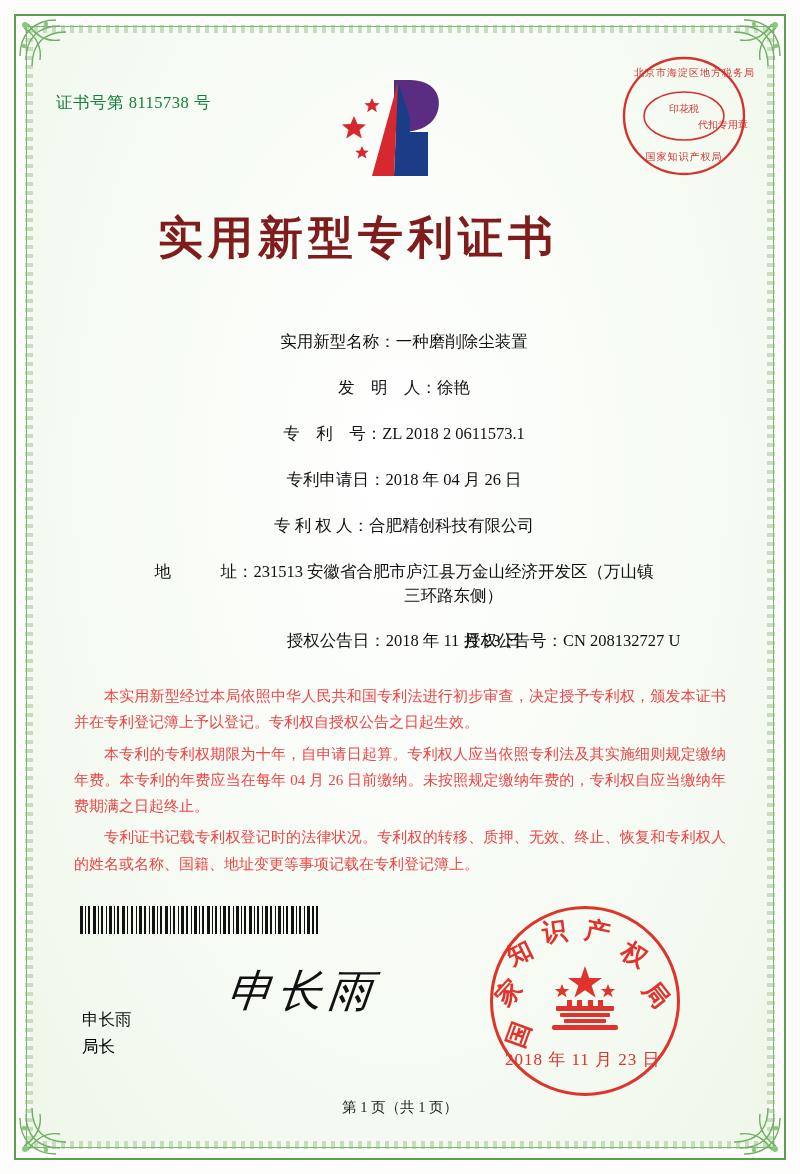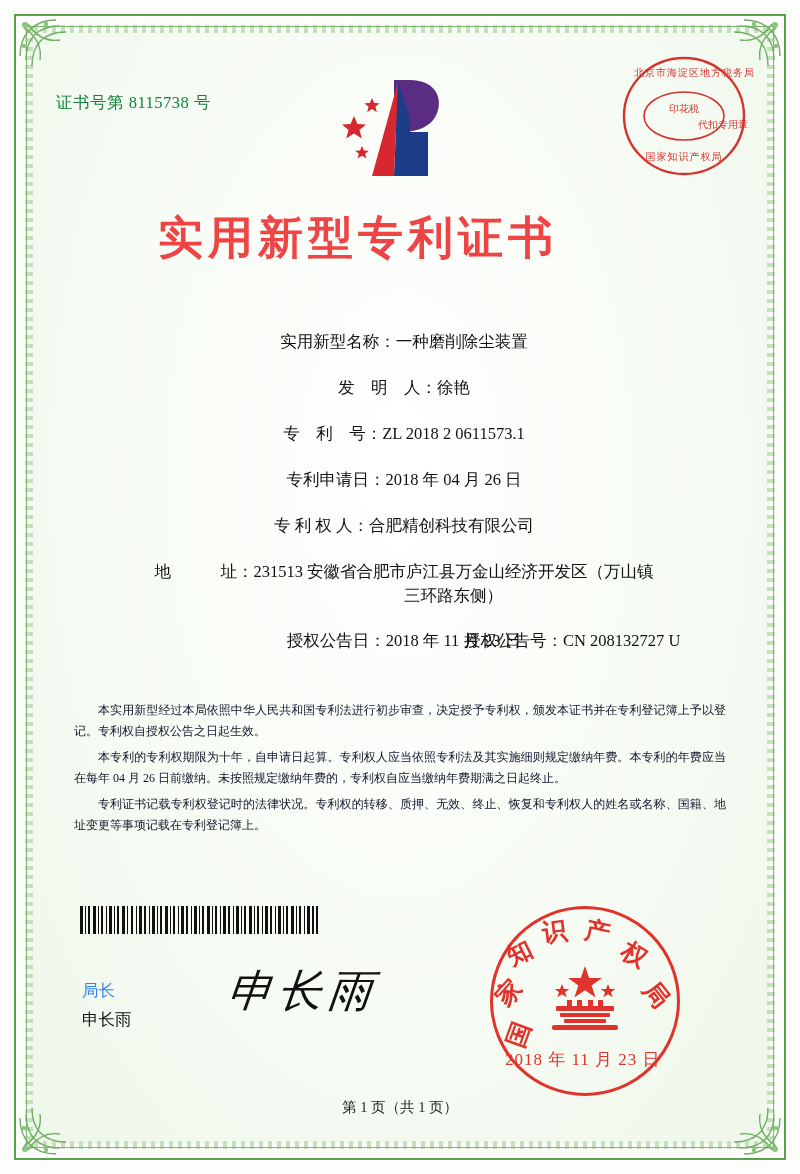--- a/index.html
+++ b/index.html
@@ -93,21 +93,21 @@
   }
 
   .title {
     position: absolute;
     left: 0; top: 208px;
     width: 716px;
     text-align: center;
     font-size: 45px;
     font-weight: bold;
     letter-spacing: 5px;
-    color: #ef4444;
+    color: #7f1d1d;
     font-family: "Liberation Serif", "DejaVu Serif", serif;
   }
 
   
   .fields { position: absolute; left: 74px; top: 330px; width: 660px; text-align: center; }
   .row {
     position: relative;
     margin-bottom: 22px;
     font-size: 16.5px;
     color: #111;
@@ -122,41 +122,40 @@
     position: absolute;
     left: 390px; top: 0;
     white-space: nowrap;
   }
 
   
   .paras {
     position: absolute;
     left: 74px; top: 683px;
     width: 652px;
-    font-size: 12px;
+    font-size: 15px;
     line-height: 1.75;
-    color: #0f172a;
+    color: #ef4444;
     text-align: justify;
-    margin-top: 17px;
   }
   .paras p { margin: 0 0 5px 0; text-indent: 2em; }
 
   
   .barcode {
     position: absolute;
     left: 80px; top: 906px;
     width: 238px; height: 28px;
   }
 
   
   .sig-label {
     position: absolute;
-    left: 82px; top: 980px;
+    left: 82px; top: 1036px;
     font-size: 16.5px;
-    color: #3b82f6;
+    color: #000000;
   }
   .sig-name {
     position: absolute;
     left: 82px; top: 1009px;
     font-size: 16.5px;
     color: #111;
   }
   .handwriting {
     position: absolute;
     left: 228px; top: 962px;

